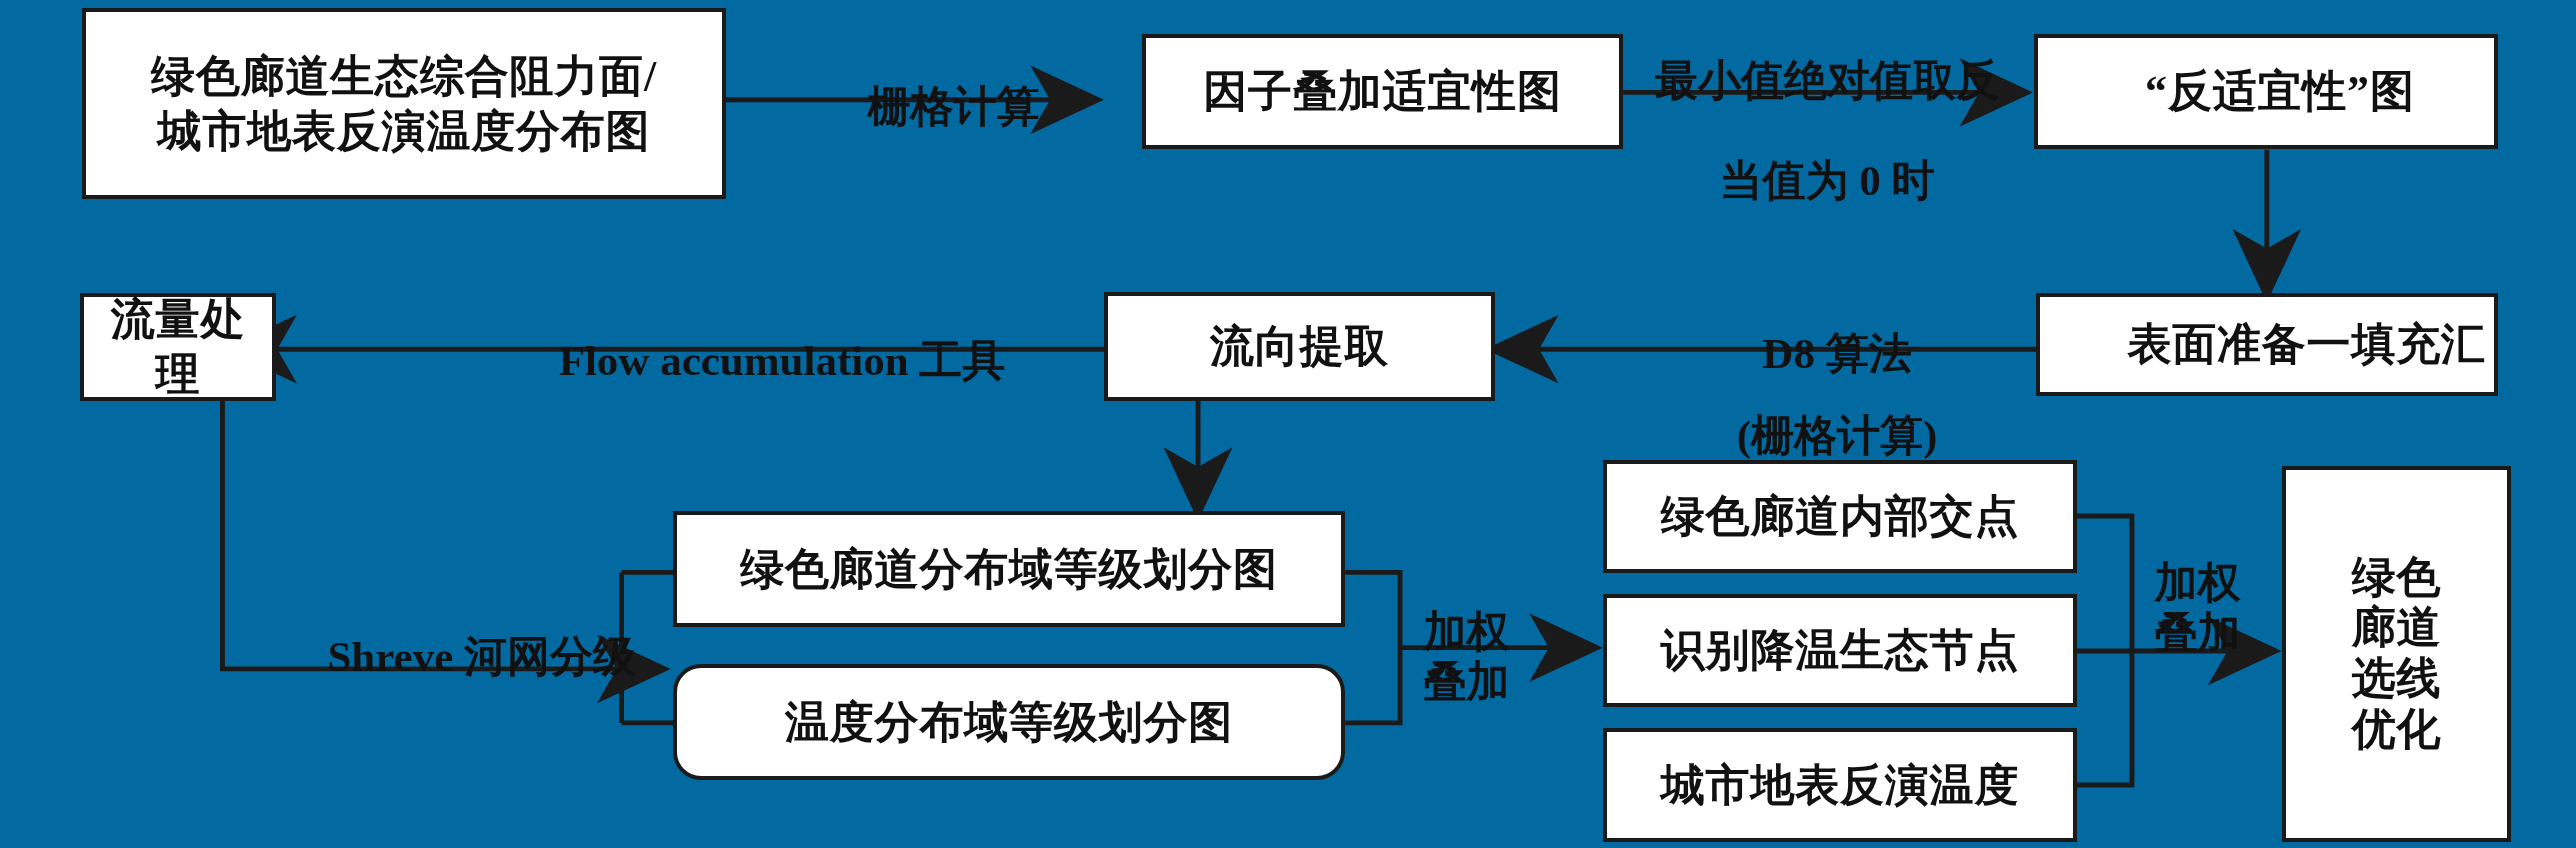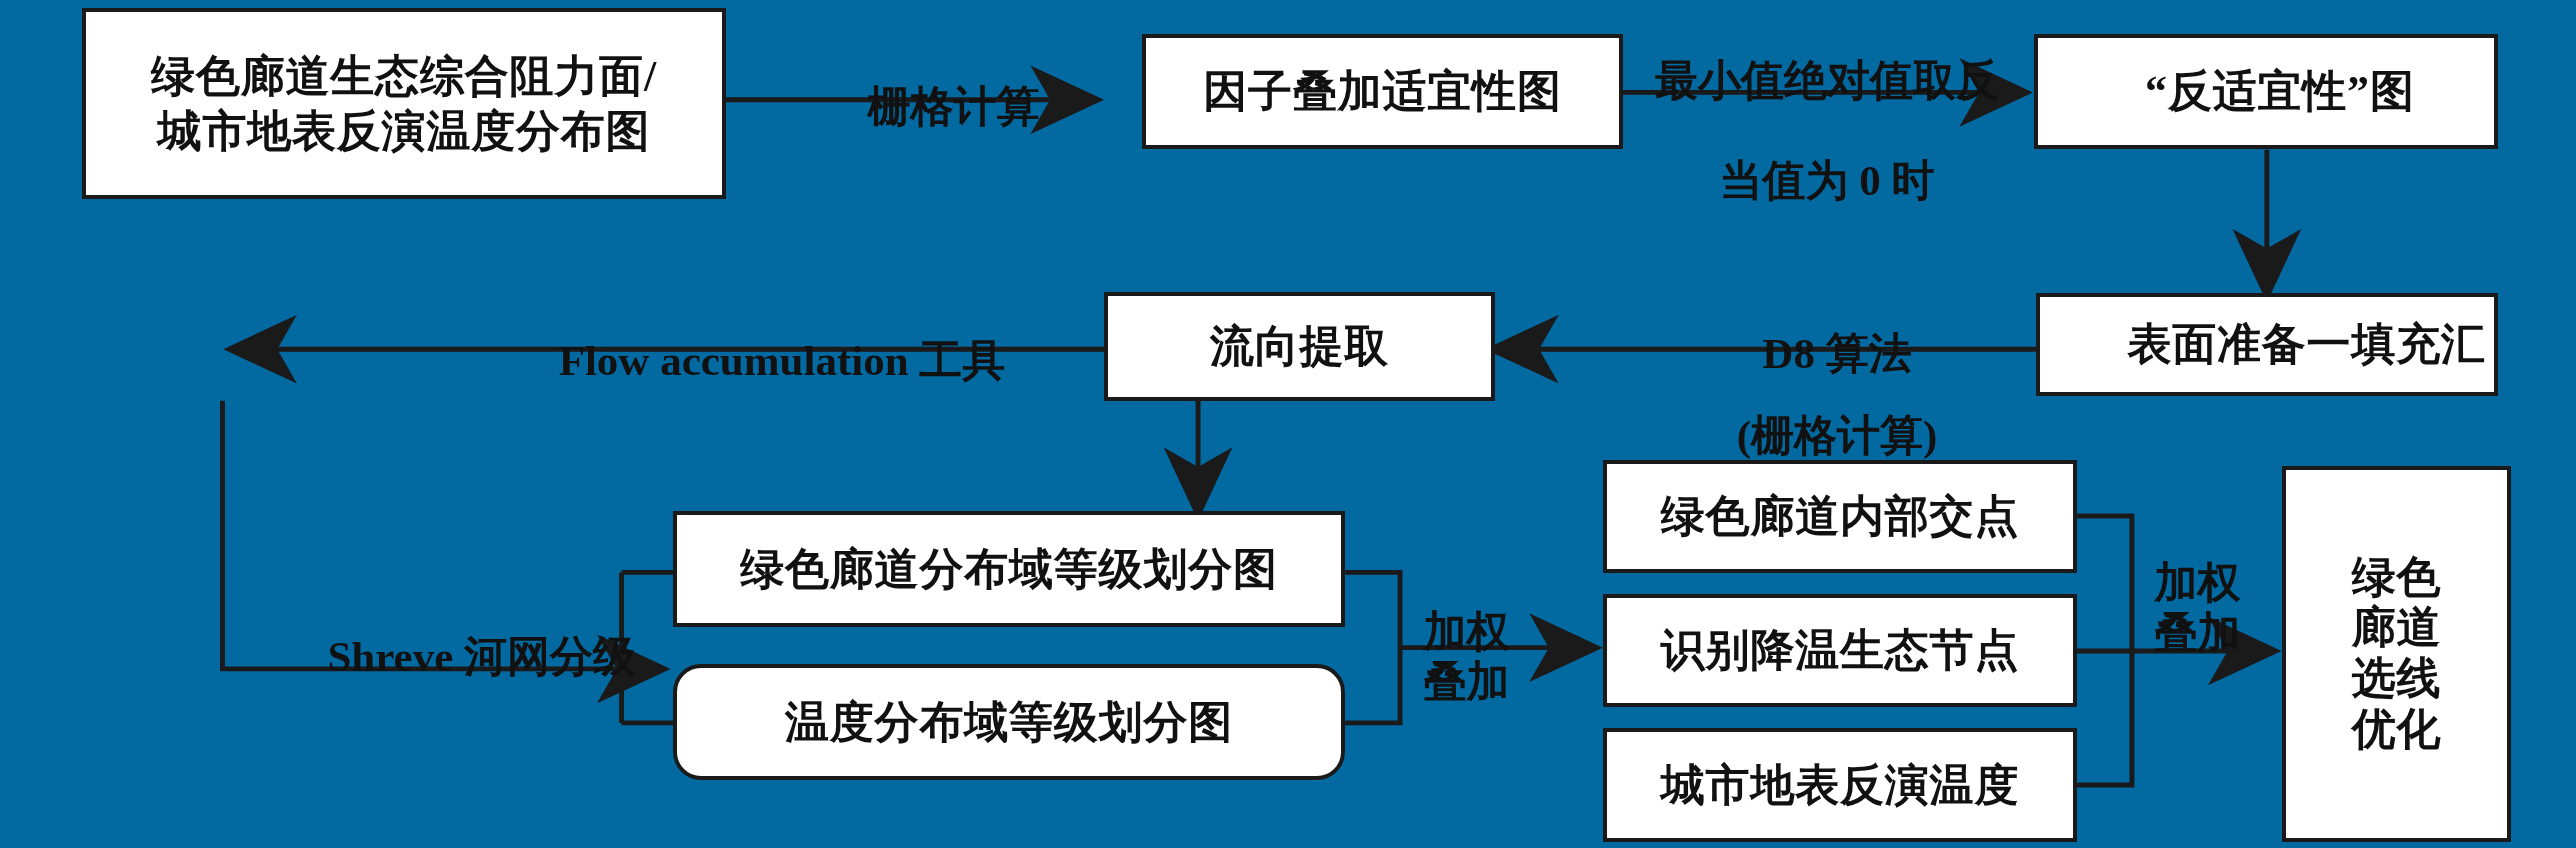--- a/index.html
+++ b/index.html
@@ -101,20 +101,23 @@
   </div>
 
   <div class="node" style="left:2036px; top:293px; width:462px; height:103px;justify-content:flex-end;">
     <span>表面准备一填充汇</span>
   </div>
 
   <div class="node" style="left:1104px; top:292px; width:391px; height:109px;">
     <span>流向提取</span>
   </div>
 
+  <div class="node" style="left:80px; top:293px; width:196px; height:108px;">
+    <span>流量处理</span>
+  </div>
 
   <div class="node" style="left:673px; top:511px; width:672px; height:116px;">
     <span>绿色廊道分布域等级划分图</span>
   </div>
 
   <div class="node" style="left:673px; top:664px; width:672px; height:116px;border-radius:28px;">
     <span>温度分布域等级划分图</span>
   </div>
 
   <div class="node" style="left:1603px; top:460px; width:474px; height:113px;">

